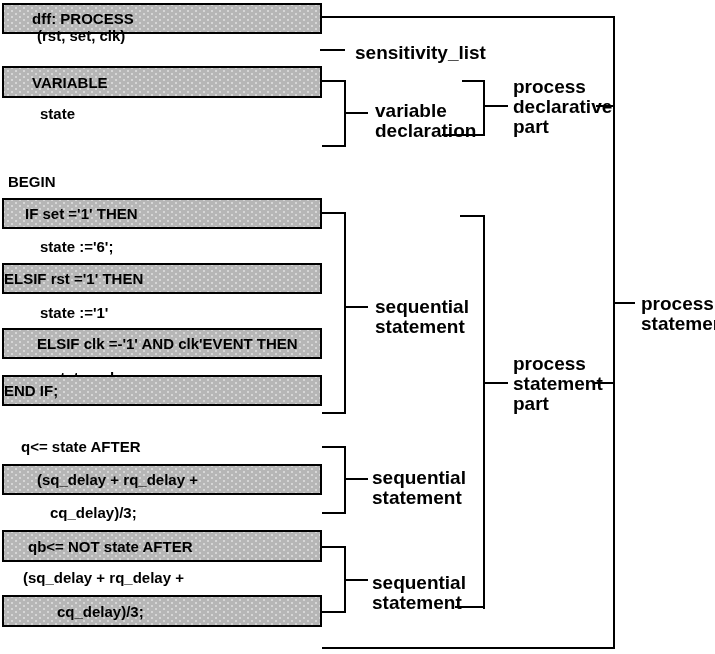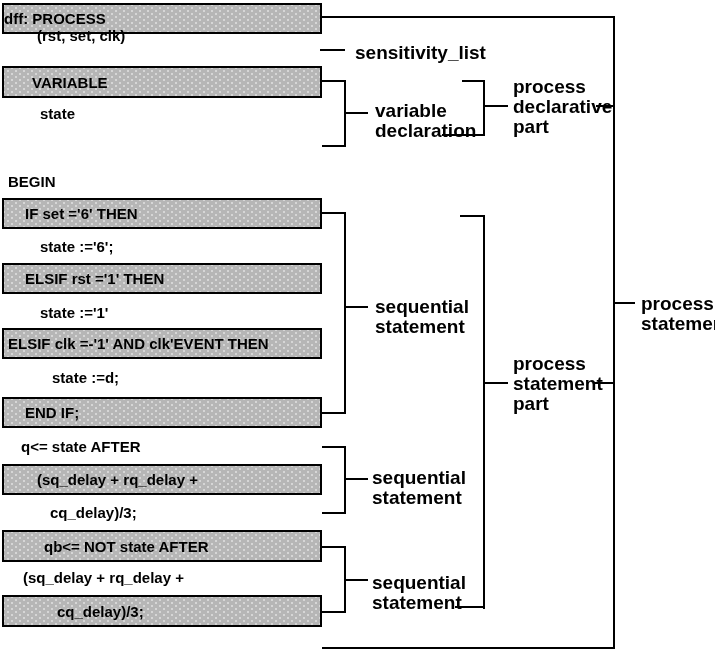--- a/index.html
+++ b/index.html
@@ -51,36 +51,36 @@
   }
   
   .hl { position: absolute; height: 2px; background: #000000; }
   .vl { position: absolute; width: 2px; background: #000000; }
 </style>
 </head>
 <body>
 
 <div id="diagram">
 
-  <div class="gbox" style="top:3px;   ">dff: PROCESS</div>
+  <div class="gbox" style="top:3px;   padding-left:28px;">dff: PROCESS</div>
   <div class="ctext" style="left:37px; top:28px;">(rst, set, clk)</div>
   <div class="gbox" style="top:66px;  height:32px; padding-left:28px;">VARIABLE</div>
   <div class="ctext" style="left:40px; top:106px;">state</div>
   <div class="ctext" style="left:8px; top:174px;">BEGIN</div>
-  <div class="gbox" style="top:198px; padding-left:21px;">IF set ='6' THEN</div>
+  <div class="gbox" style="top:198px; padding-left:21px;">IF set ='1' THEN</div>
   <div class="ctext" style="left:40px; top:239px;">state :='6';</div>
-  <div class="gbox" style="top:263px; padding-left:21px;">ELSIF rst ='1' THEN</div>
+  <div class="gbox" style="top:263px; ">ELSIF rst ='1' THEN</div>
   <div class="ctext" style="left:40px; top:305px;">state :='1'</div>
-  <div class="gbox" style="top:328px; padding-left:4px;">ELSIF clk =-'1' AND clk'EVENT THEN</div>
+  <div class="gbox" style="top:328px; padding-left:33px;">ELSIF clk =-'1' AND clk'EVENT THEN</div>
   <div class="ctext" style="left:52px; top:370px;">state :=d;</div>
-  <div class="gbox" style="top:397px; padding-left:21px;">END IF;</div>
+  <div class="gbox" style="top:375px; ">END IF;</div>
   <div class="ctext" style="left:21px; top:439px;">q&lt;= state AFTER</div>
   <div class="gbox" style="top:464px; padding-left:33px;">(sq_delay + rq_delay +</div>
   <div class="ctext" style="left:50px; top:505px;">cq_delay)/3;</div>
-  <div class="gbox" style="top:530px; height:32px; padding-left:40px;">qb&lt;= NOT state AFTER</div>
+  <div class="gbox" style="top:530px; height:32px; padding-left:24px;">qb&lt;= NOT state AFTER</div>
   <div class="ctext" style="left:23px; top:570px;">(sq_delay + rq_delay +</div>
   <div class="gbox" style="top:595px; height:32px; padding-left:53px;">cq_delay)/3;</div>
 
   <div class="lbl" style="left:355px; top:43px;">sensitivity_list</div>
   <div class="lbl" style="left:375px; top:101px;">variable
 declaration</div>
   <div class="lbl" style="left:513px; top:77px;">process
 declarative
 part</div>
   <div class="lbl" style="left:375px; top:297px;">sequential

